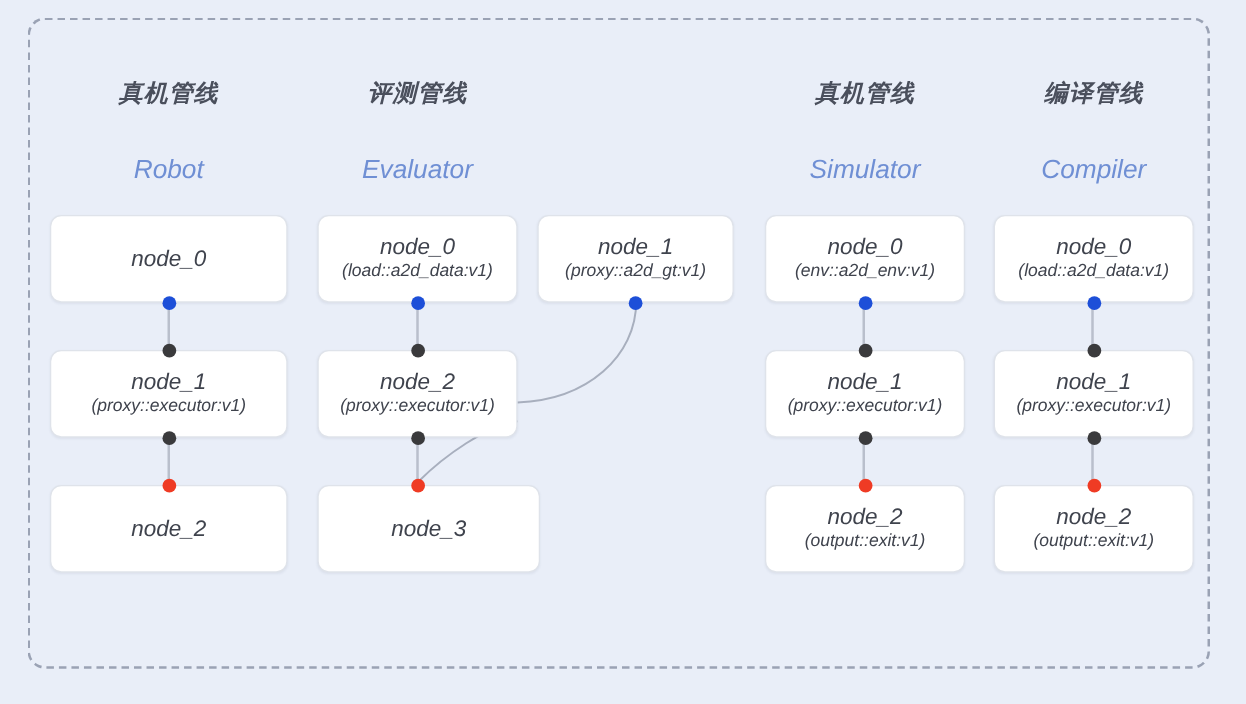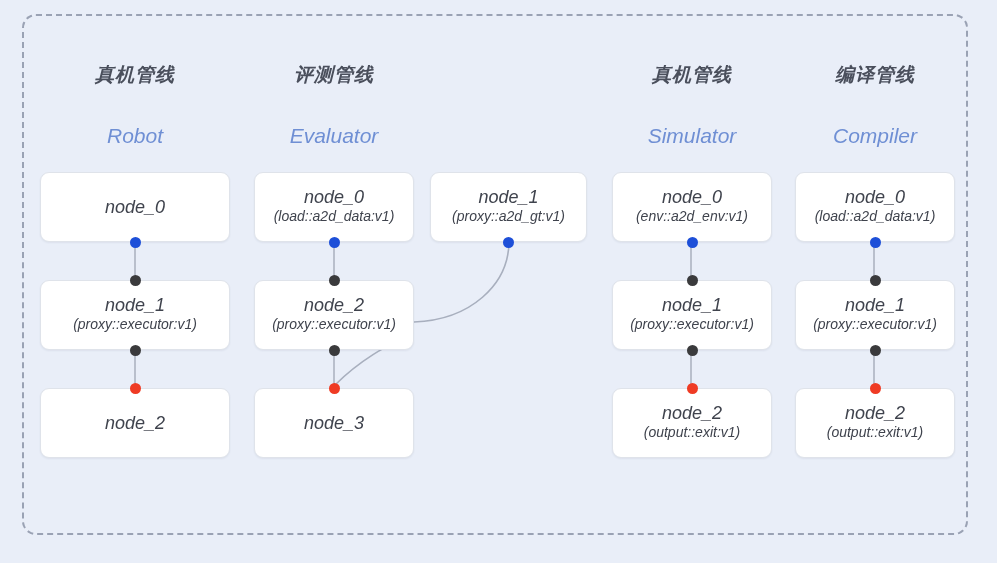--- a/index.html
+++ b/index.html
@@ -128,21 +128,21 @@
       <div class="nid">node_0</div>
       <div class="nref">(load::a2d_data:v1)</div>
     </div>
     <div class="dot blue" style="left: 328.5px; top: 236.5px;"></div>
     <div class="node" style="left: 254px; top: 280px; width: 160px; height: 70px;">
       <div class="nid">node_2</div>
       <div class="nref">(proxy::executor:v1)</div>
     </div>
     <div class="dot dark" style="left: 328.5px; top: 274.5px;"></div>
     <div class="dot dark" style="left: 328.5px; top: 344.5px;"></div>
-    <div class="node" style="left: 254px; top: 388px; width: 160px; height: 70px;">
+    <div class="node" style="left: 254px; top: 388px; width: 178px; height: 70px;">
       <div class="nid">node_3</div>
     </div>
     <div class="dot red" style="left: 328.5px; top: 382.5px;"></div>
     <div class="node" style="left: 430px; top: 172px; width: 157px; height: 70px;">
       <div class="nid">node_1</div>
       <div class="nref">(proxy::a2d_gt:v1)</div>
     </div>
     <div class="dot blue" style="left: 503px; top: 236.5px;"></div>
     <div class="col" style="left: 612px; width: 160px;">
       <div class="col-title">真机管线</div>

